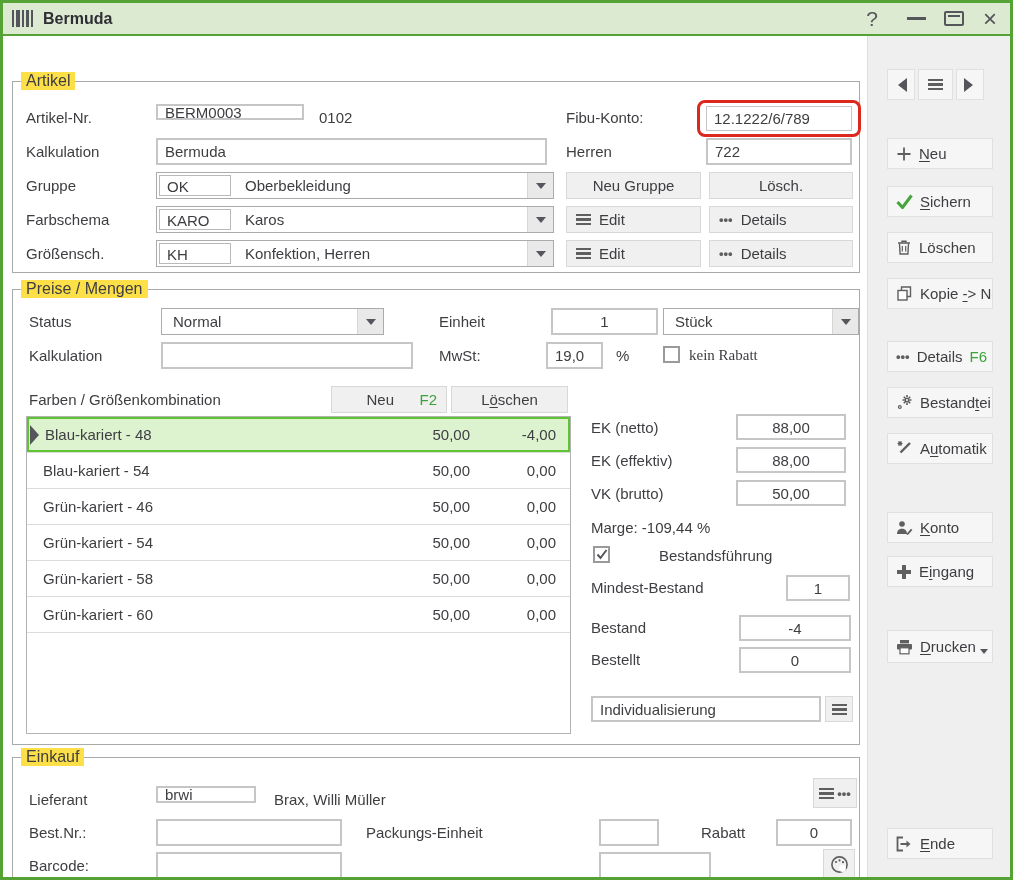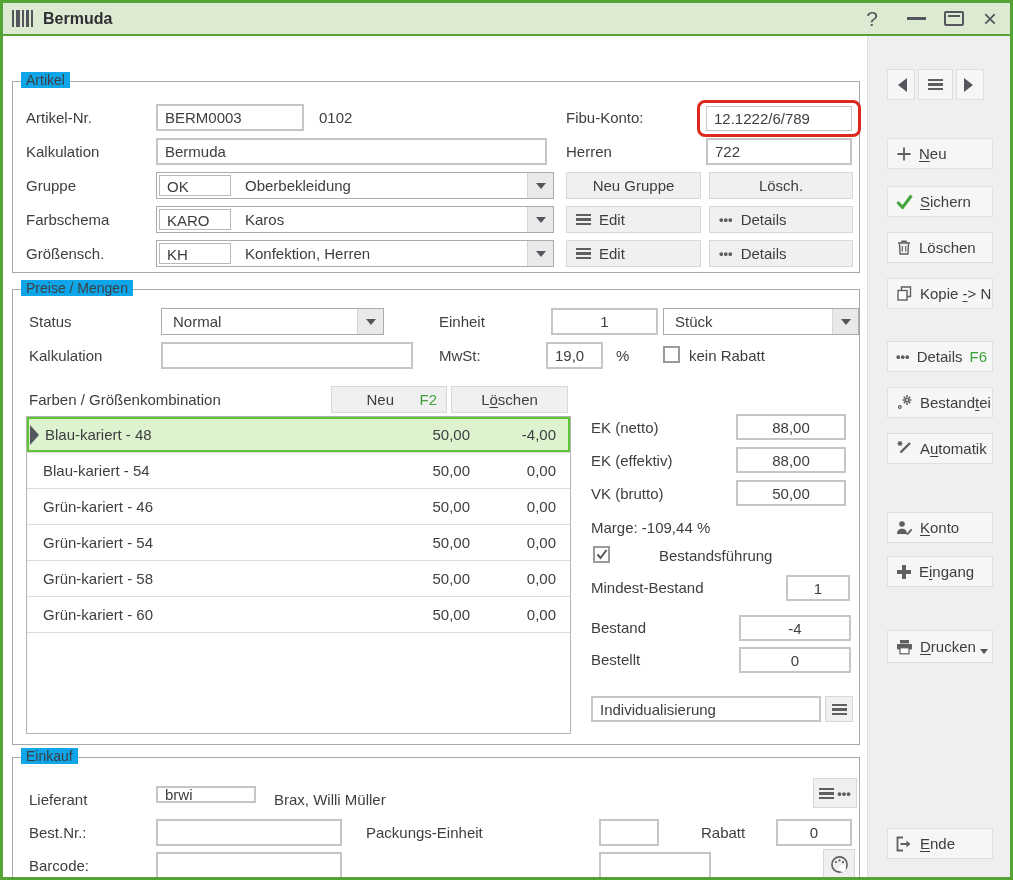--- a/index.html
+++ b/index.html
@@ -28,21 +28,21 @@
   .tb-max i b{height:2px;background:#55555c;margin:2px 2px 0 2px;}
   .tb-close{left:970px;font-size:24px;font-weight:400;}
   .barcode{display:flex;gap:2px;margin-left:9px;height:17px;align-items:stretch;}
   .barcode i{background:#55555c;width:2px;}
   .barcode i.w{width:3.5px;}
   
   .main{position:absolute;left:0;top:33px;width:864px;height:841px;background:#fff;}
   .sidebar{position:absolute;left:864px;top:33px;width:143px;height:841px;background:#efefef;border-left:1px solid #dedede;}
   
   .gbox{position:absolute;border:1px solid #a9a9a9;background:#fff;}
-  .gbox>.legend{position:absolute;top:-10px;left:8px;background:#0ea5e9;padding:0 5px;font-size:14px;}
+  .gbox>.legend{position:absolute;top:-10px;left:8px;background:#fde047;padding:0 5px;font-size:16px;}
   .lbl{position:absolute;height:27px;line-height:27px;white-space:nowrap;}
   
   .tbx{position:absolute;border:2px solid #c6c6c6;background:#fff;color:var(--text);font-size:15px;padding:0 7px;outline:none;}
   .tbx.num{text-align:center;padding:0 4px;}
   .btn{position:absolute;background:#f0f0f0;border:1px solid #d8d8d8;color:var(--text);font-size:15px;display:flex;align-items:center;justify-content:center;cursor:default;white-space:nowrap;}
   .btn.lft{justify-content:flex-start;padding-left:9px;gap:8px;}
   .combo{position:absolute;background:#fff;border:1px solid #ababab;display:flex;align-items:center;}
   .combo .code{margin:2px;width:72px;height:21px;line-height:21px;border:1px solid #b9b9b9;padding:0 7px;background:#fff;}
   .combo .ctext{margin-left:12px;white-space:nowrap;}
   .combo .pad{margin-left:11px;}
@@ -97,21 +97,21 @@
       </span>
     <span class="tb-btn tb-close">×</span>
   </div>
 
   <div class="main">
 
     <div class="gbox" style="left:9px;top:45px;width:848px;height:192px;">
       <span class="legend">Artikel</span>
 
       <span class="lbl" style="left:13px;top:22px;">Artikel-Nr.</span>
-      <input class="tbx" style="left: 143px; top: 22px; width: 148px; height: 27px;" value="BERM0003">
+      <input class="tbx" style="left: 143px; top: 22px; width: 148px; height: 16px;" value="BERM0003">
       <span class="lbl" style="left:306px;top:22px;">0102</span>
       <span class="lbl" style="left:553px;top:22px;">Fibu-Konto:</span>
       <input class="tbx" style="left: 693px; top: 24px; width: 146px; height: 25px; border-width: 1px;" value="12.1222/6/789">
       <span class="red-ring" style="left:684px;top:18px;width:164px;height:37px;"></span>
 
       <span class="lbl" style="left:13px;top:56px;">Kalkulation</span>
       <input class="tbx" style="left: 143px; top: 56px; width: 391px; height: 27px;" value="Bermuda">
       <span class="lbl" style="left:553px;top:56px;">Herren</span>
       <input class="tbx" style="left: 693px; top: 56px; width: 146px; height: 27px;" value="722">
 
@@ -183,21 +183,21 @@
             <i class="tri-down"></i>
           </span>
       </div>
 
       <span class="lbl" style="left:16px;top:52px;">Kalkulation</span>
       <input class="tbx" style="left: 148px; top: 52px; width: 252px; height: 27px;" value="">
       <span class="lbl" style="left:426px;top:52px;">MwSt:</span>
       <input class="tbx" style="left: 533px; top: 52px; width: 57px; height: 27px;" value="19,0">
       <span class="lbl" style="left:603px;top:52px;">%</span>
       <span class="cb" style="left:650px;top:56px;"></span>
-      <span class="lbl" style="left:676px;top:52px;">kein Rabatt</span>
+      <span class="lbl" style="left:676px;top:52px;font-family:Liberation Serif, serif;">kein Rabatt</span>
 
       <span class="lbl" style="left:16px;top:96px;">Farben / Größenkombination</span>
       <div class="btn" style="left:318px;top:96px;width:116px;height:27px;padding:0 9px;">
         <span style="flex:1;text-align:center;">Neu</span>
         <span class="green">F2</span>
       </div>
       <div class="btn" style="left:438px;top:96px;width:117px;height:27px;">
           <span>L<u>ö</u>schen</span>
         </div>
 

